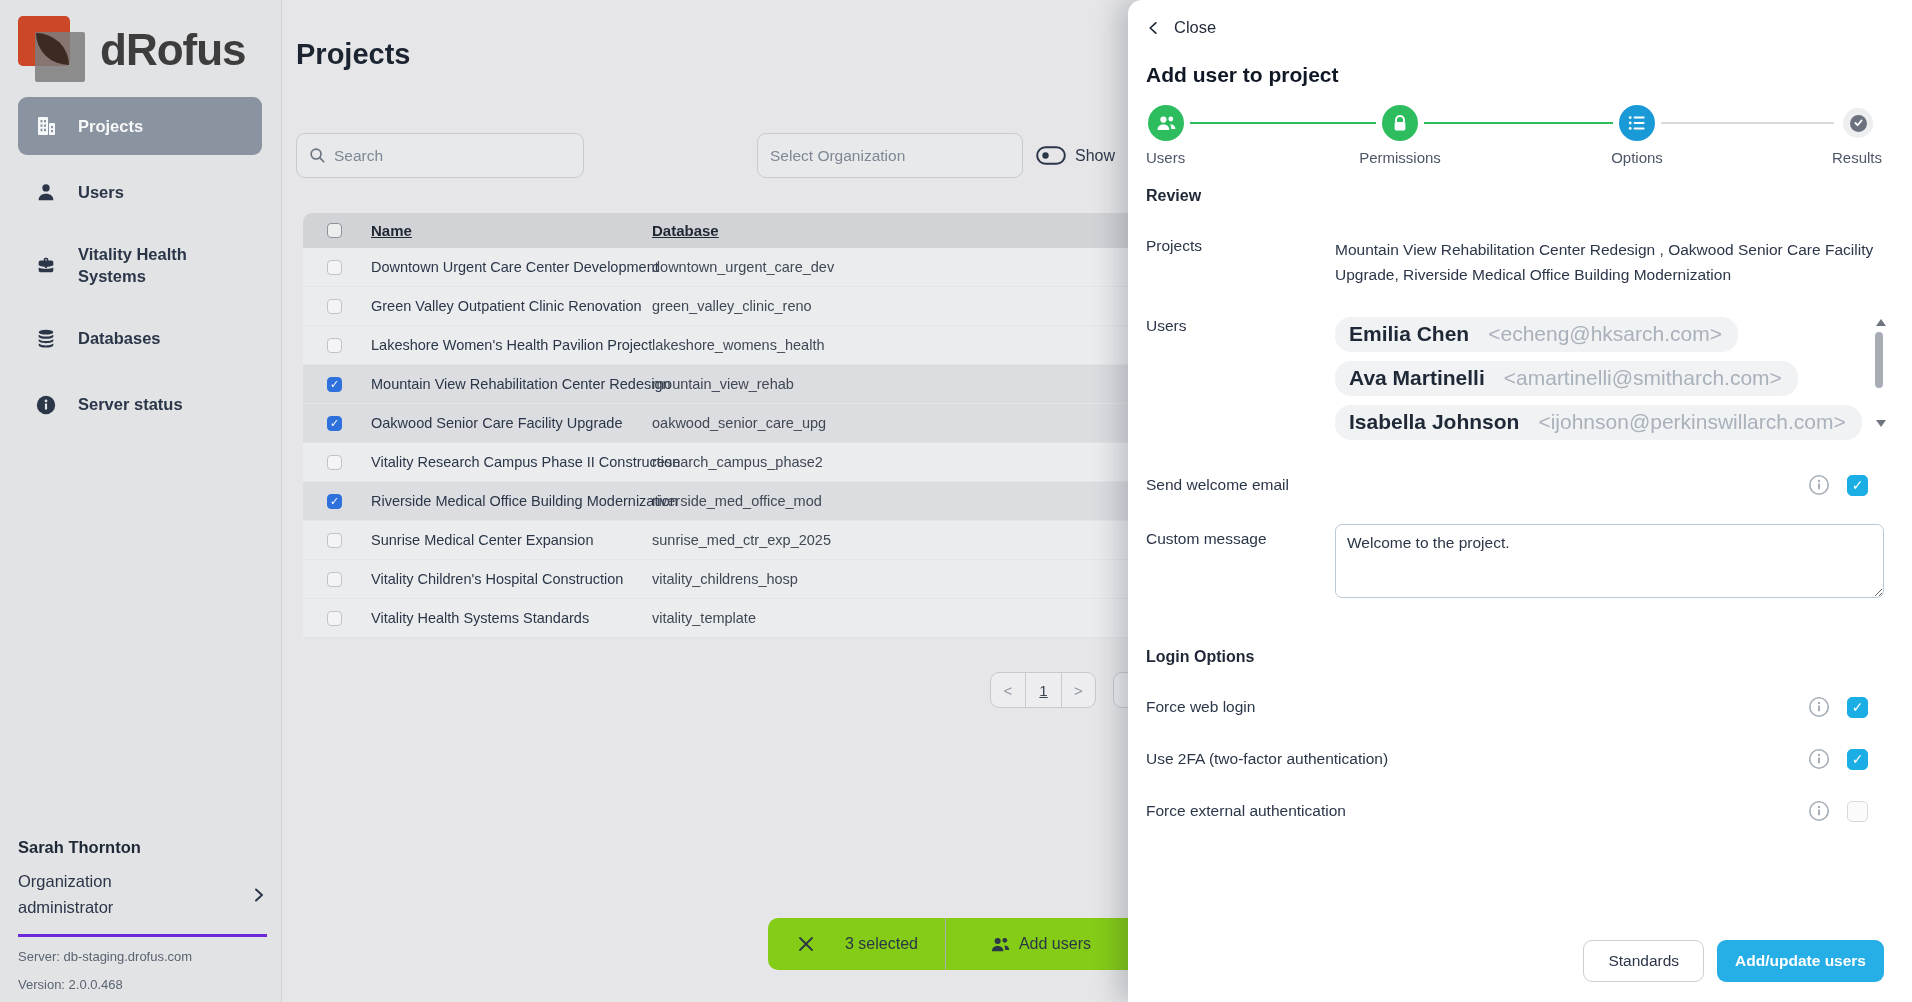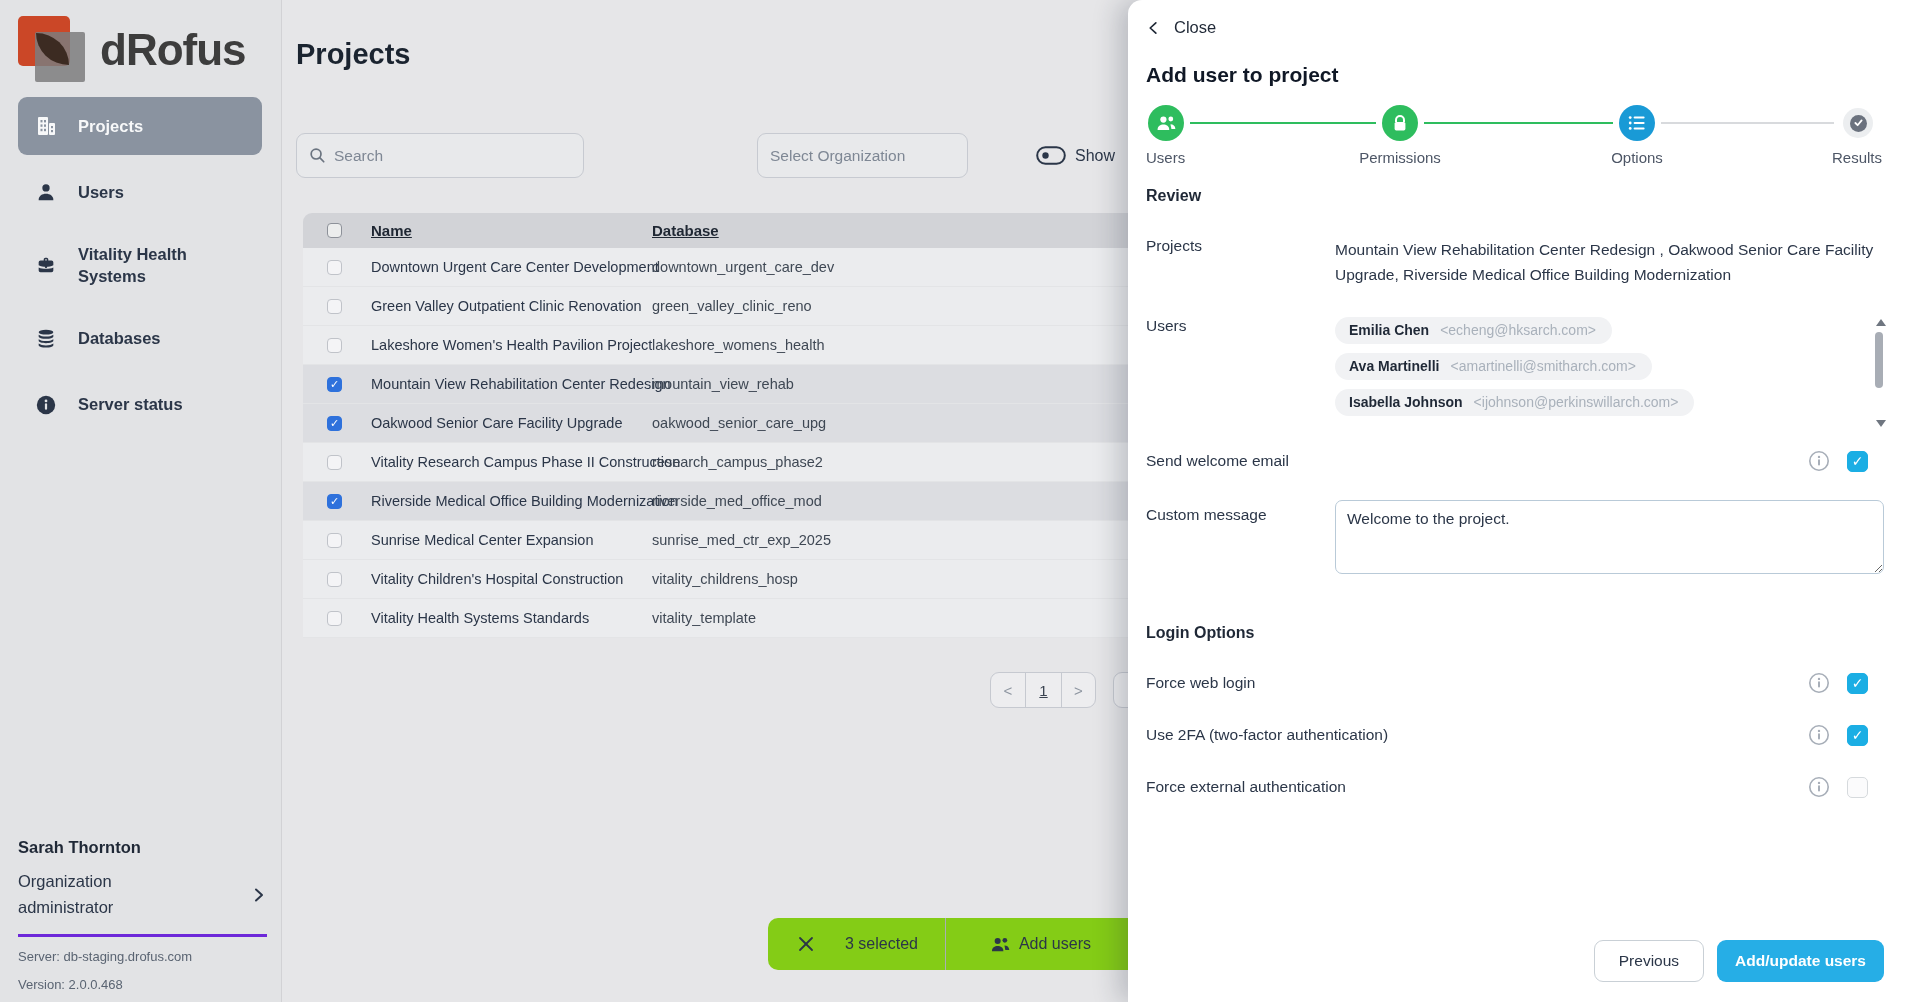--- a/index.html
+++ b/index.html
@@ -35,21 +35,21 @@
   .su-meta div + div { margin-top:13px; }
 
   
   .page-title { position:absolute; left:296px; top:38px; font-size:29px; font-weight:700; color:#1b2430; }
   .field { position:absolute; top:133px; height:45px; border:1px solid #c7cad1; border-radius:9px;
     background:#e8e9eb; display:flex; align-items:center; padding:0 12px; gap:8px; }
   .field input { border:none; outline:none; background:transparent; font-size:15.5px; color:#2b3648;
     font-family:inherit; width:100%; }
   .field input::placeholder { color:#7e8794; }
   .search-field { left:296px; width:288px; }
-  .org-field { left:757px; width:211px; }
+  .org-field { left:757px; width:266px; }
   .show-toggle { position:absolute; left:1036px; top:146px; display:flex; align-items:center; gap:9px; cursor:pointer; }
   .show-label { font-size:16px; color:#2b3648; }
 
   
   .table { position:absolute; left:303px; top:213px; width:900px; border-radius:9px 9px 0 0; }
   .thead { display:grid; grid-template-columns:44px 281px 1fr; align-items:center; height:35px;
     background:#d2d3d7; border-radius:9px 9px 0 0; padding-left:24px; }
   .th { font-size:15px; font-weight:700; color:#1f2733; text-decoration:underline; cursor:pointer; justify-self:start; }
   .trow { display:grid; grid-template-columns:44px 281px 1fr; align-items:center; height:39px;
     background:#ebecee; padding-left:24px; border-bottom:1px solid #e3e4e6; cursor:pointer; }
@@ -103,22 +103,22 @@
   .step-label { position:absolute; top:44px; font-size:15px; color:#4d5666; white-space:nowrap; }
 
   .section-heading { font-size:16px; font-weight:700; color:#1f2836; }
   .review-heading { margin-top:20px; }
   .rv-row { display:flex; margin-top:30px; }
   .rv-label { flex:0 0 189px; font-size:15.5px; color:#2b3648; }
   .rv-value { flex:1; font-size:15.5px; color:#2b3648; line-height:25px; }
 
   .users-row { position:relative; }
   .chip-list { display:flex; flex-direction:column; align-items:flex-start; gap:9px; }
-  .chip { display:inline-flex; align-items:baseline; gap:11px; background:#f1f2f4; border-radius:16px;
-    padding:5px 16px 6px 14px; font-size:14px; white-space:nowrap; }
+  .chip { display:inline-flex; align-items:baseline; gap:19px; background:#f1f2f4; border-radius:16px;
+    padding:5px 16px 6px 14px; font-size:21px; white-space:nowrap; }
   .chip b { color:#1f2836; font-weight:700; }
   .chip span { color:#a9b1bb; }
   .vscroll { position:absolute; right:-2px; top:0; width:13px; height:112px; }
   .vs-up, .vs-down { position:absolute; left:3px; width:0; height:0; cursor:pointer;
     border-left:5px solid transparent; border-right:5px solid transparent; }
   .vs-up { top:2px; border-bottom:7px solid #6f7680; }
   .vs-down { bottom:2px; border-top:7px solid #6f7680; }
   .vs-thumb { position:absolute; left:2px; top:15px; width:8px; height:56px; border-radius:4px;
     background:#a8adb5; cursor:pointer; }
 
@@ -500,16 +500,16 @@
             <circle cx="11" cy="11" r="9.2" fill="none" stroke="#a7aeb8" stroke-width="1.6"></circle>
             <circle cx="11" cy="6.9" r="1.2" fill="#a7aeb8"></circle>
             <rect x="10" y="9.3" width="2" height="6.2" rx="1" fill="#a7aeb8"></rect>
           </svg>
         </span>
         <span class="cbx"></span>
       </div>
     </div>
 
   <div class="drawer-footer">
-    <button class="btn btn-secondary">Previous</button>
+    <button class="btn btn-secondary">Standards</button>
     <button class="btn btn-primary">Add/update users</button>
   </div>
 </div>
 
 </body></html>

